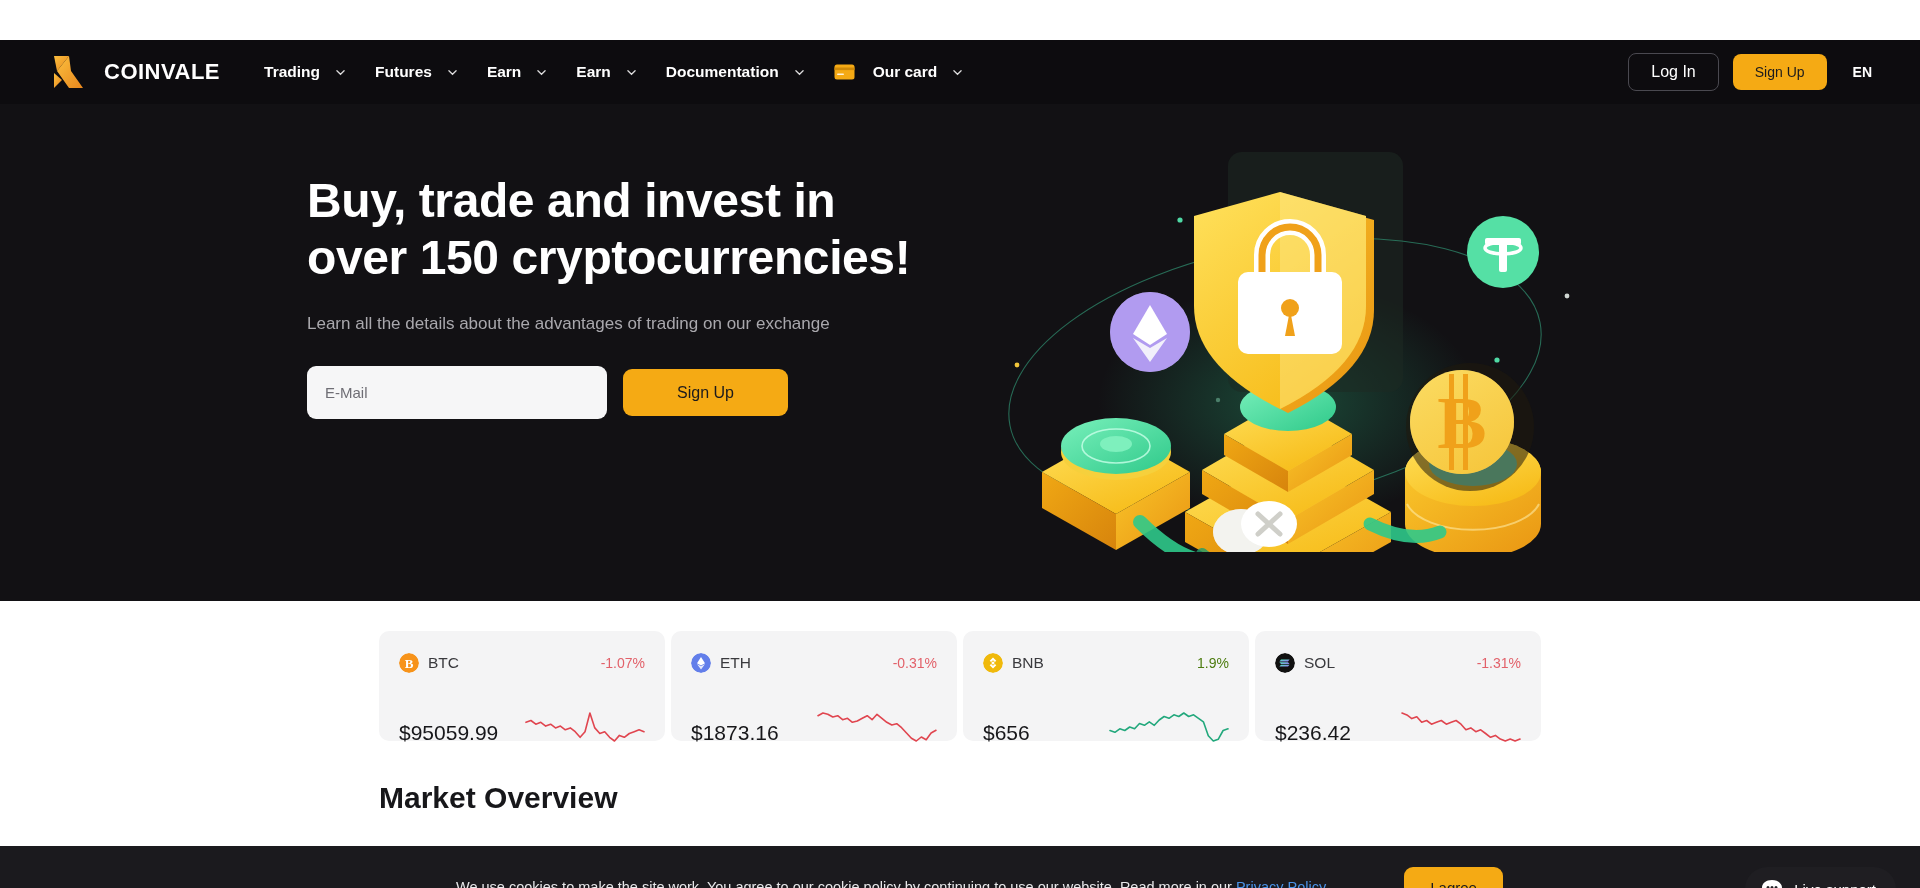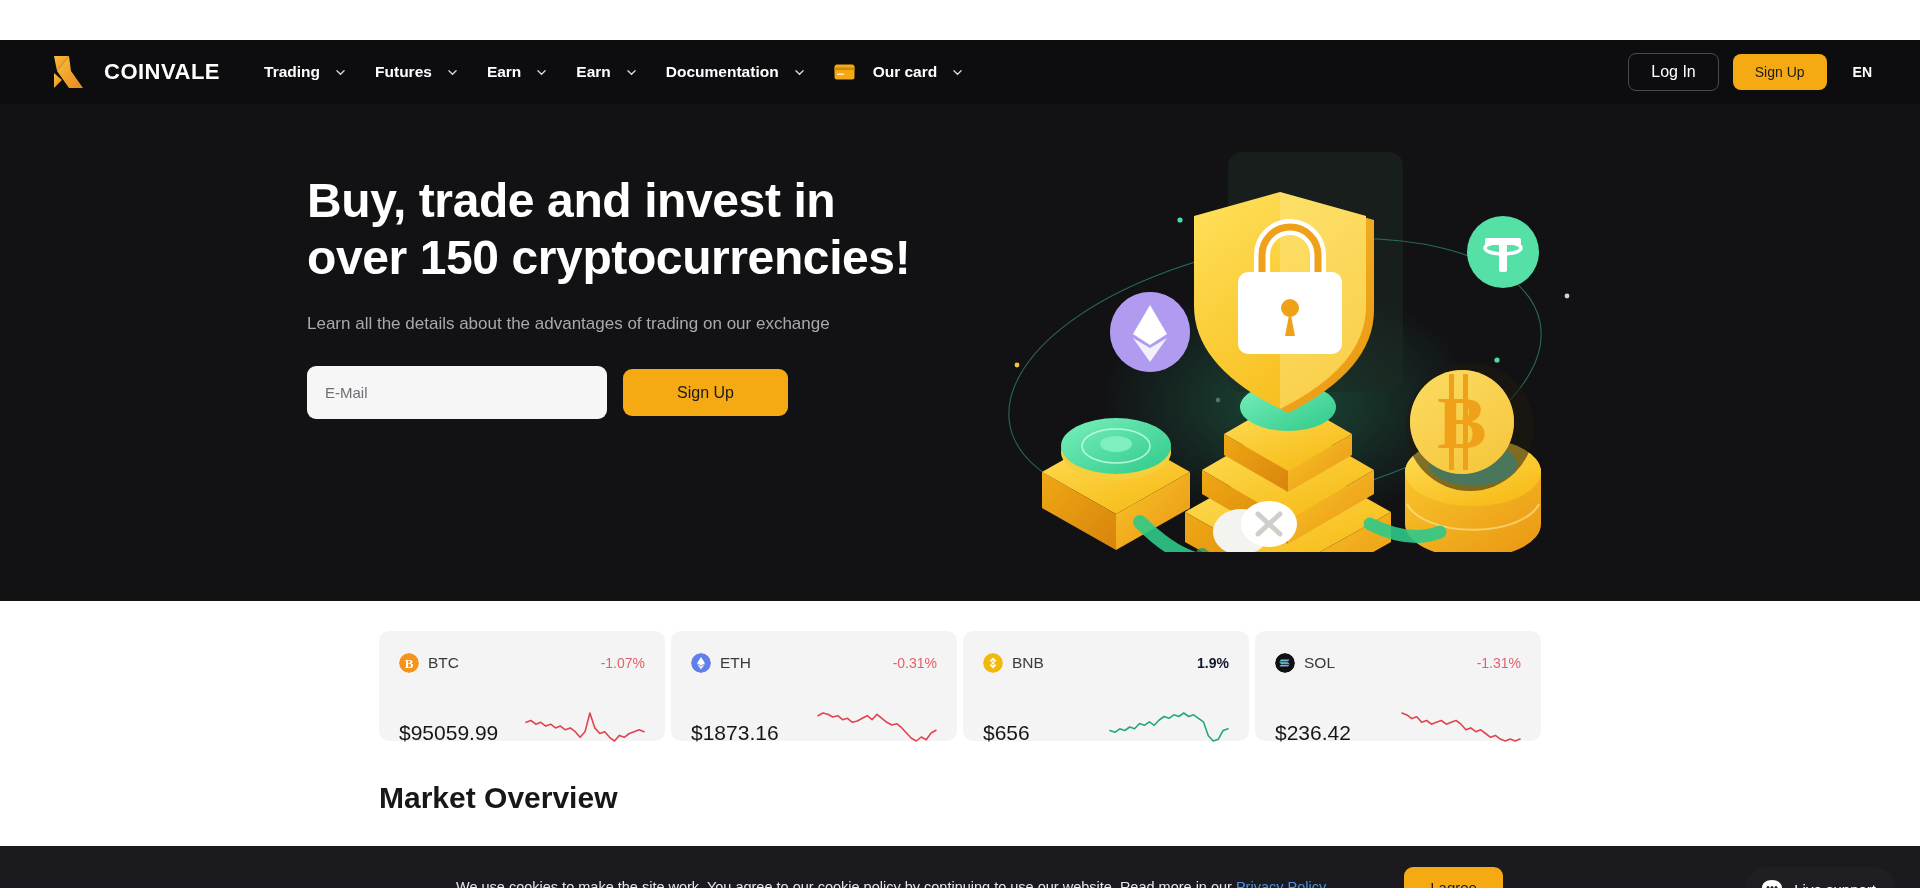--- a/index.html
+++ b/index.html
@@ -90,21 +90,21 @@
   .ticker-card {
     flex: 1; background: #f4f4f5; border-radius: 10px;
     padding: 22px 20px 22px 20px; height: 110px; cursor: pointer;
   }
   .tk-top { display: flex; align-items: center; }
   .tk-coin { display: flex; align-items: center; gap: 9px; }
   .coin-ico { width: 20px; height: 20px; display:block; border-radius:50%; }
   .tk-sym { font-size: 15.5px; color: #3a3a3e; font-weight: 400; }
   .tk-chg { margin-left: auto; font-size: 14px; }
   .chg-down { color: #e2616a; }
-  .chg-up { color: #0f172a; font-weight: bold; }
+  .chg-up { color: #4d7c0f; }
   .tk-bot { display: flex; align-items: flex-end; margin-top: 12px; }
   .tk-price { font-size: 21px; color: #17171a; margin-top: 36px; }
   .tk-spark { margin-left: auto; width: 120px; height: 34px; display: block; }
 
   
   .market { width: 1162px; margin: 40px auto 0 auto; }
   .market-title { font-size: 30px; font-weight: 700; color: #17171a; }
 
   
   .cookie-bar {

